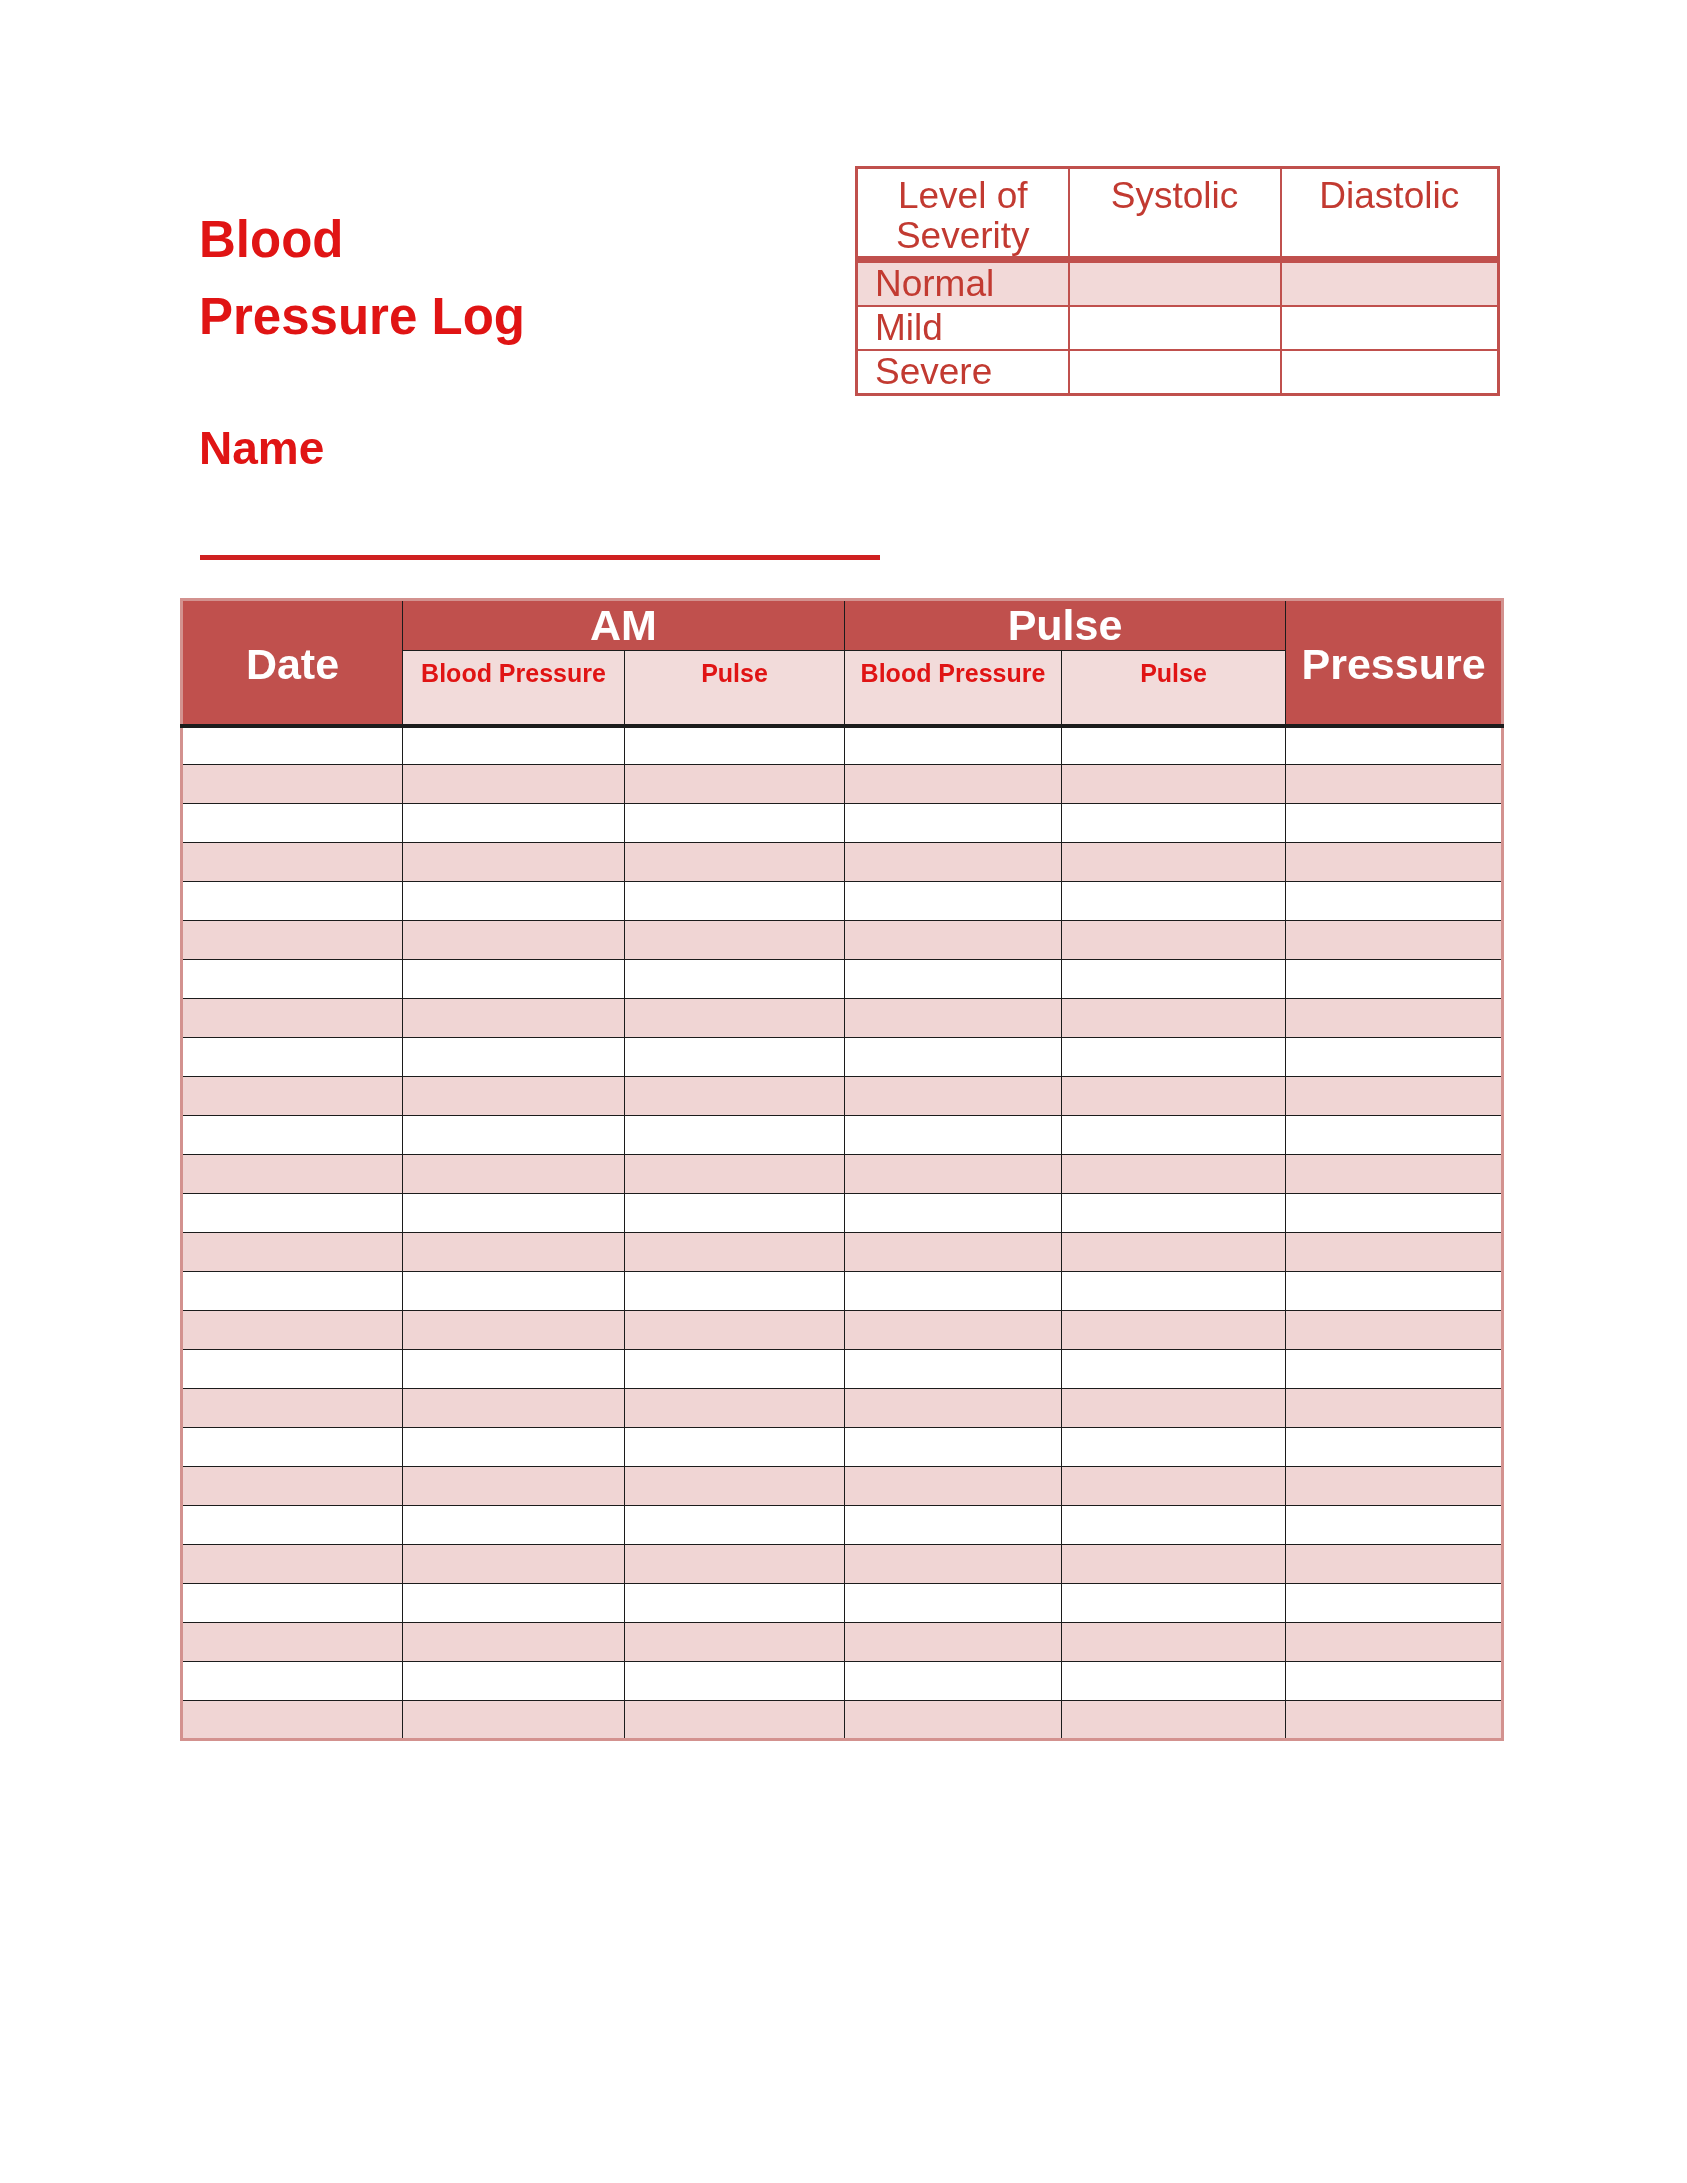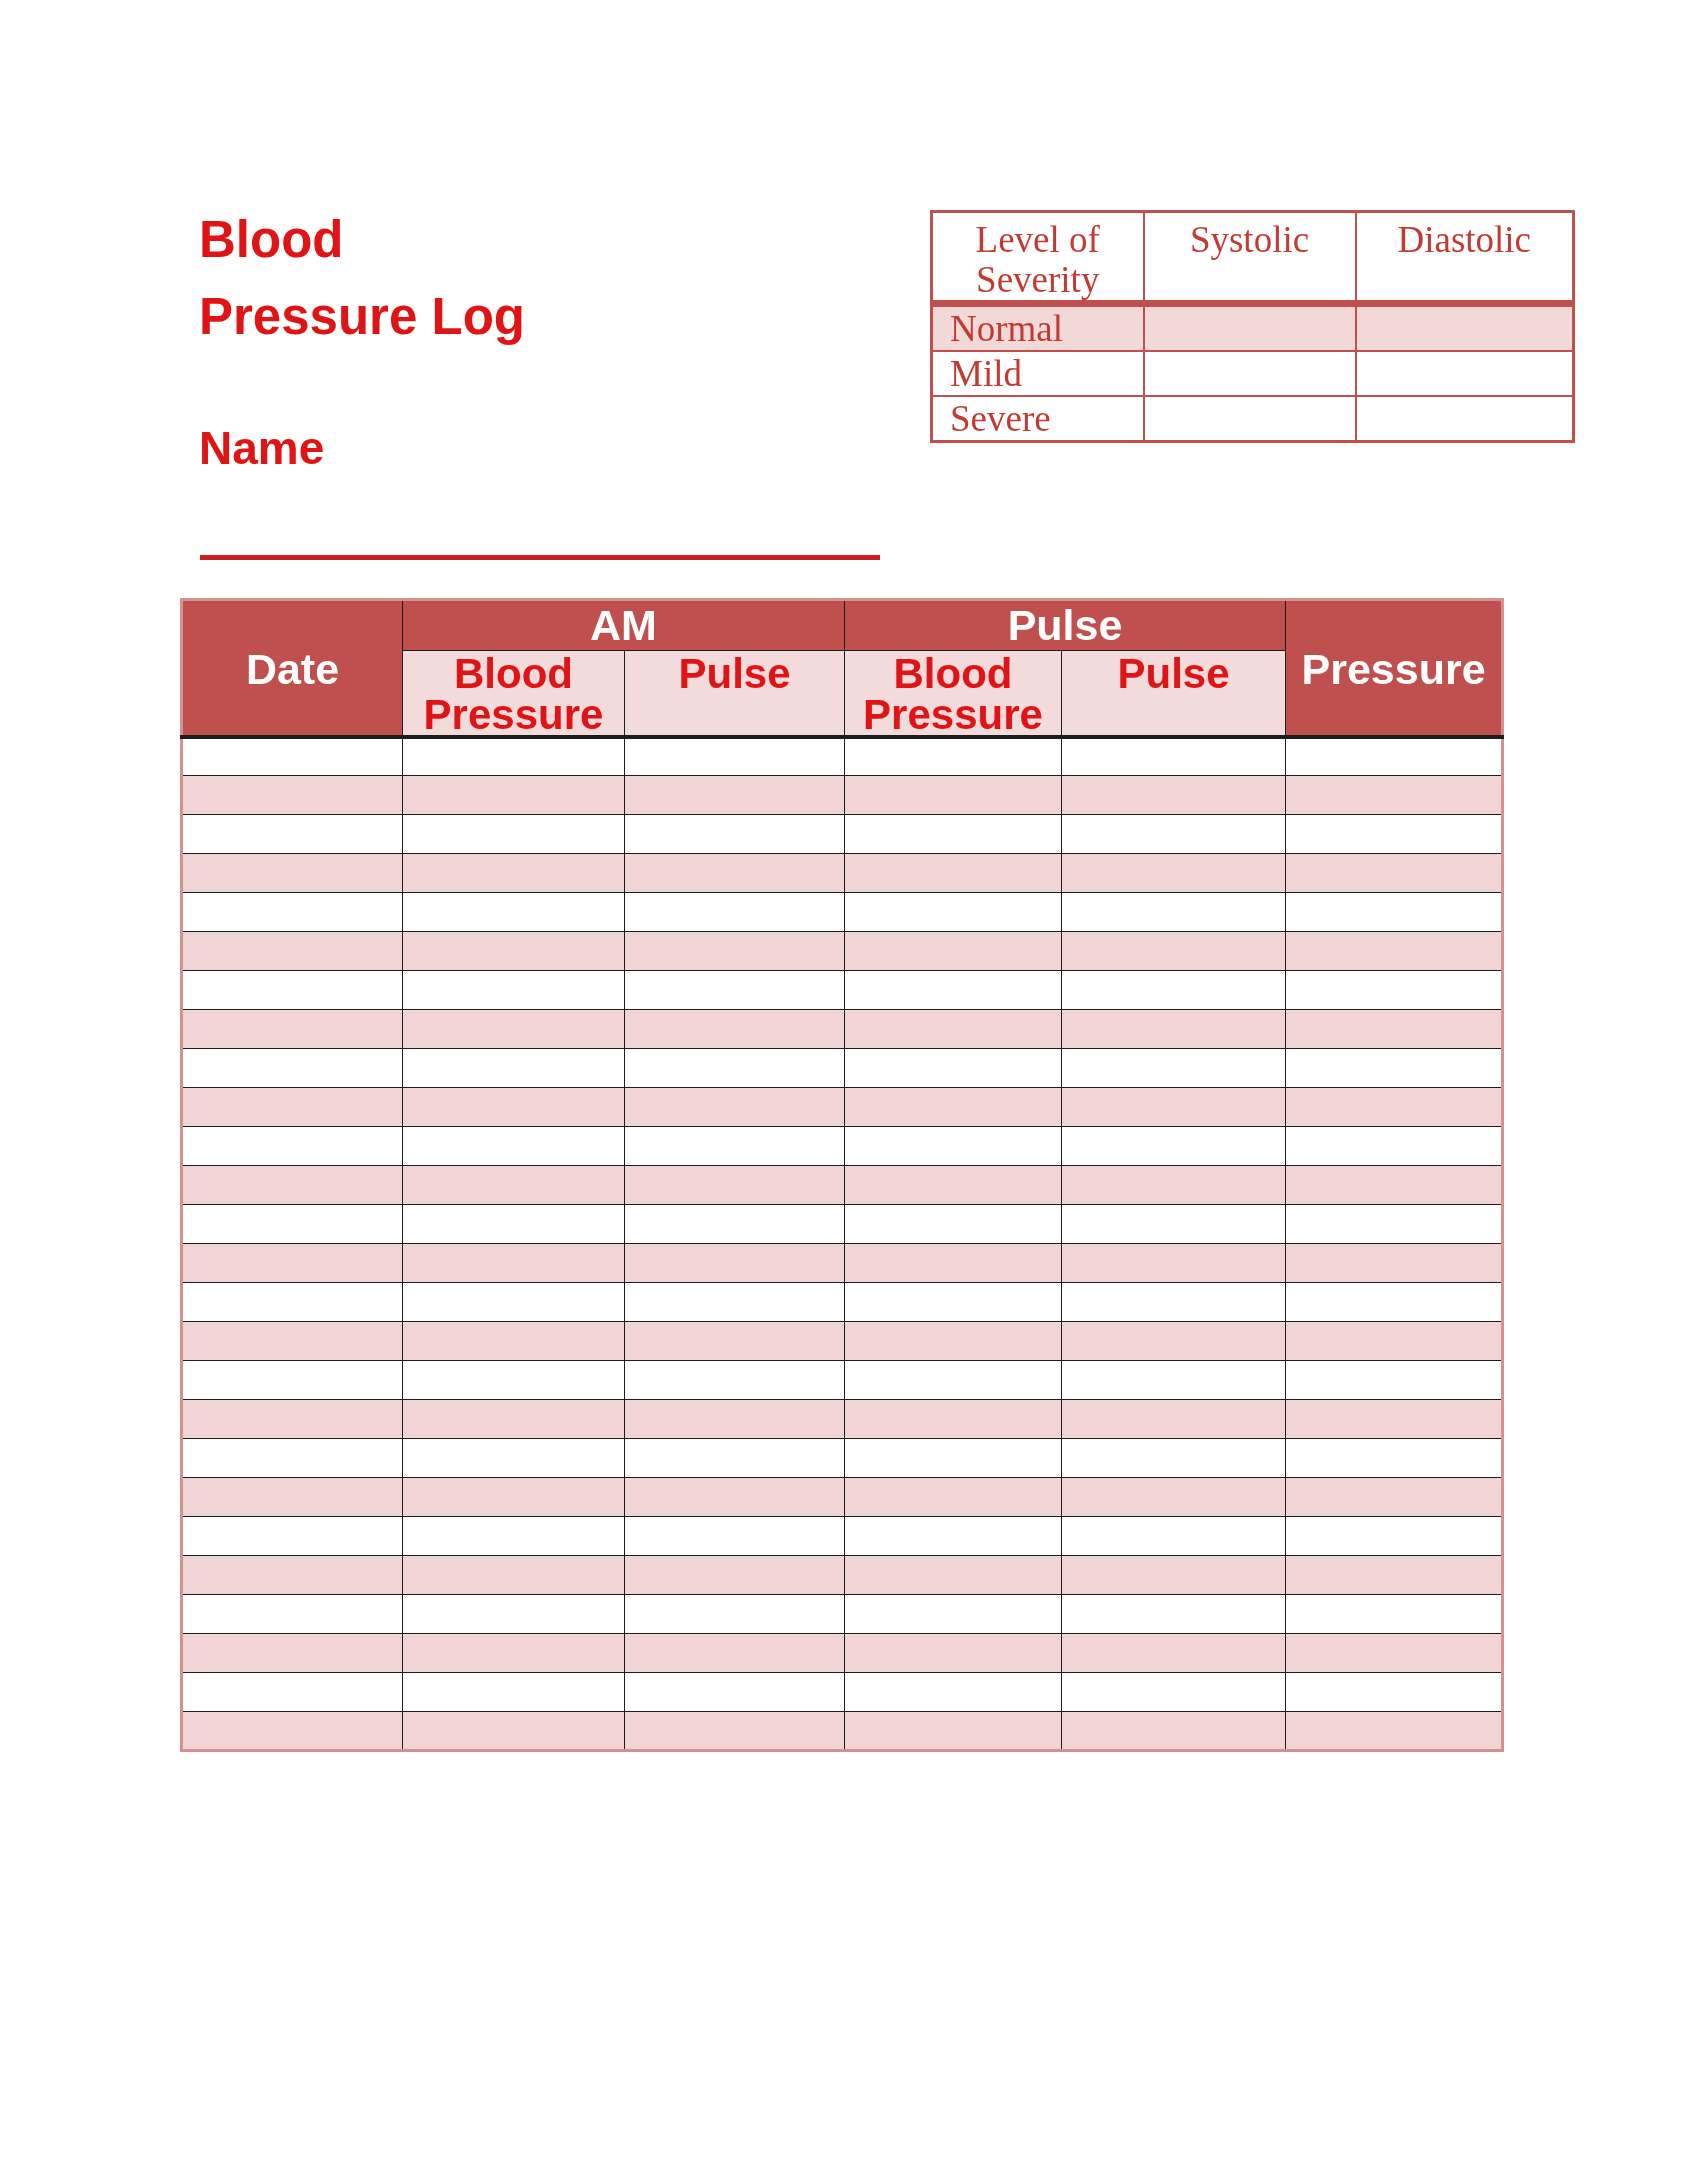--- a/index.html
+++ b/index.html
@@ -45,27 +45,26 @@
   .name-line{
     position:absolute;
     left:200px; top:555px;
     width:680px; height:5.2px;
     background:var(--line-red);
   }
   
   table{border-collapse:collapse;}
   .severity{
     position:absolute;
-    left:930px; top:166px;
+    left:855px; top:166px;
     width:643px;
     table-layout:fixed;
-    font-family:Liberation Serif, serif;
+    font-family:Liberation Sans, sans-serif;
     color:var(--severity-text);
     border:3.5px solid var(--severity-border);
-    margin-top:44px;
   }
   .severity th, .severity td{
     border:2.6px solid var(--severity-border);
     font-size:37px;
     font-weight:normal;
   }
   .severity thead th{
     height:79px;
     vertical-align:top;
     text-align:center;
@@ -102,21 +101,21 @@
     font-size:43px;
     font-weight:bold;
     text-align:center;
   }
   .log tr.group-row th{height:38px;vertical-align:middle;}
   .log th.span-two{vertical-align:top;padding-top:3.5px;}
   .log tr.sub-row th{
     height:75px;
     background:var(--subheader-bg);
     color:var(--bright-red);
-    font-size:42px;
+    font-size:25px;
     font-weight:bold;
     line-height:41px;
     vertical-align:top;
     padding-top:1.7px;
     text-align:center;
     border-bottom:4.4px solid var(--grid-line);
   }
   .log th.span-two{border-bottom:4.4px solid var(--grid-line);}
   .log tbody td{
     height:39px;

